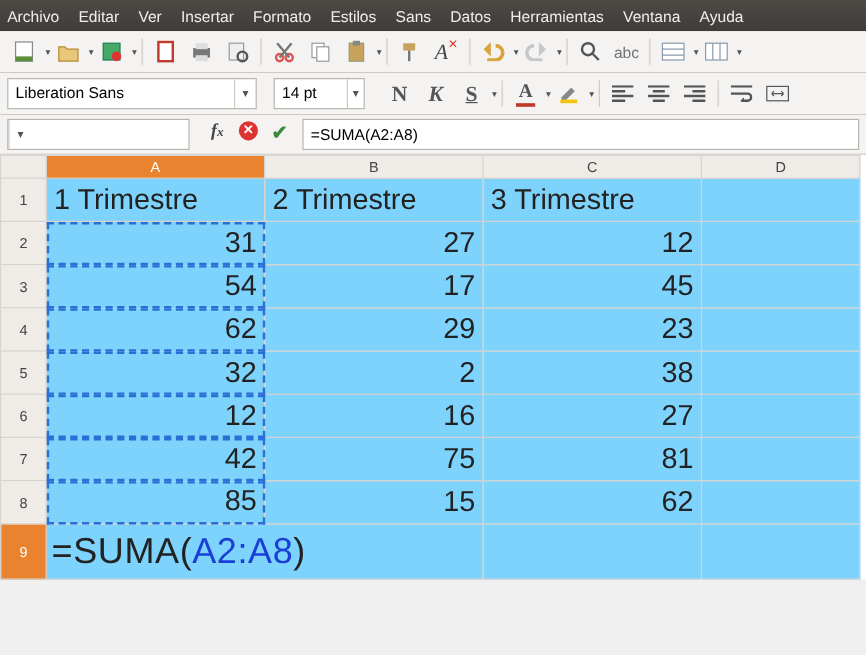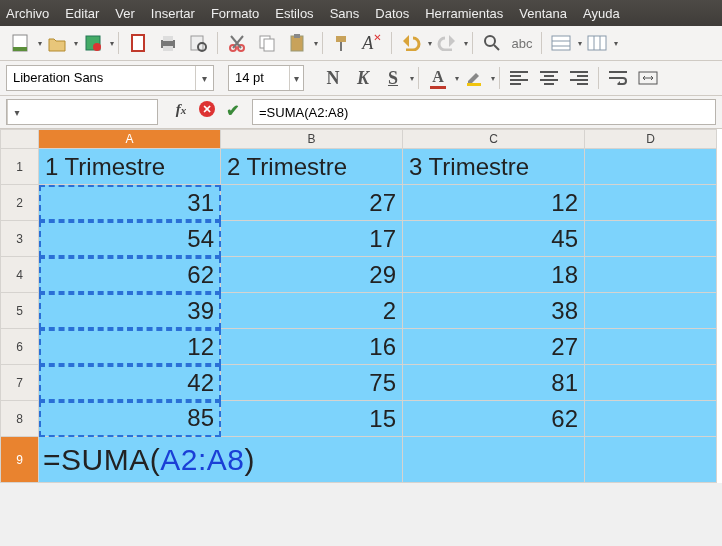--- a/index.html
+++ b/index.html
@@ -283,26 +283,26 @@
     <th class="row">3</th>
     <td class="marchingA" style="border-top:none;border-bottom:none">54</td>
     <td>17</td>
     <td>45</td>
     <td></td>
   </tr>
   <tr>
     <th class="row">4</th>
     <td class="marchingA" style="border-top:none;border-bottom:none">62</td>
     <td>29</td>
-    <td>18</td>
+    <td>23</td>
     <td></td>
   </tr>
   <tr>
     <th class="row">5</th>
-    <td class="marchingA" style="border-top:none;border-bottom:none">39</td>
+    <td class="marchingA" style="border-top:none;border-bottom:none">32</td>
     <td>2</td>
     <td>38</td>
     <td></td>
   </tr>
   <tr>
     <th class="row">6</th>
     <td class="marchingA" style="border-top:none;border-bottom:none">12</td>
     <td>16</td>
     <td>27</td>
     <td></td>

